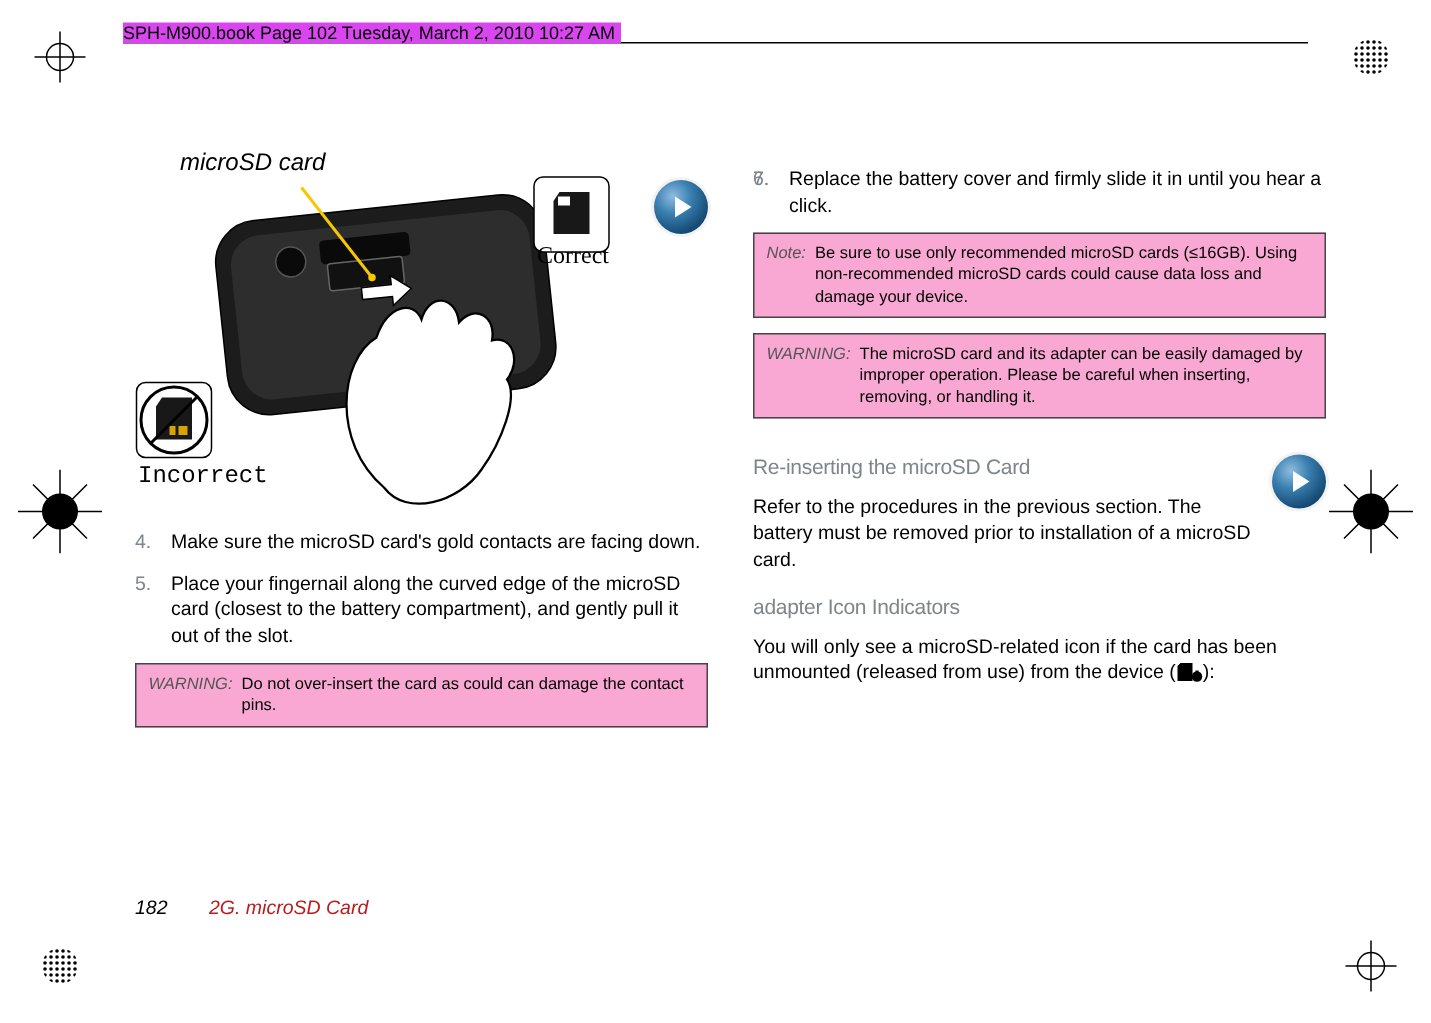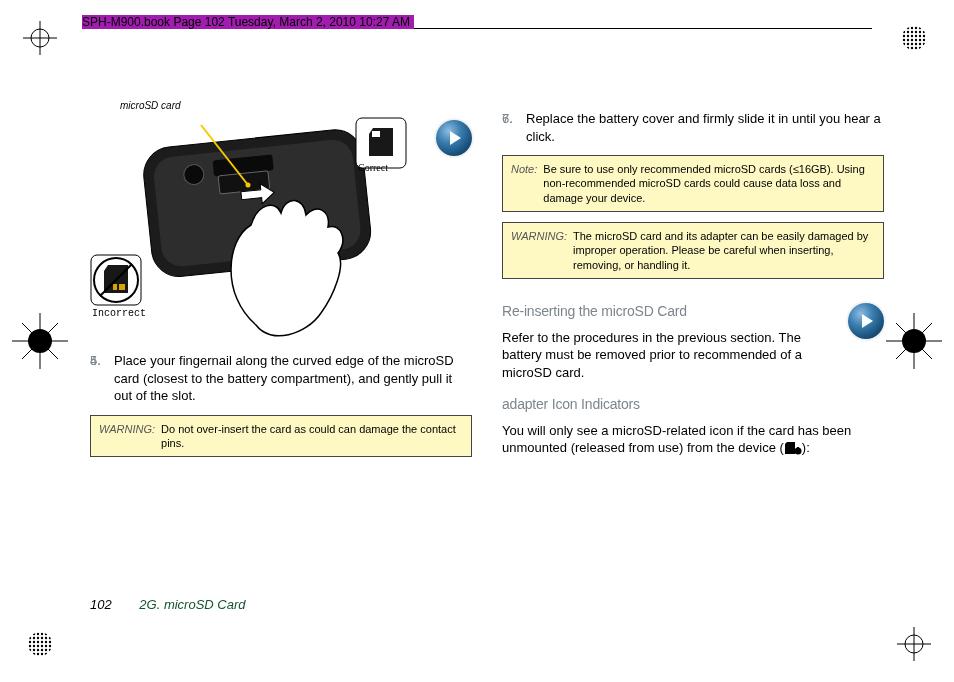--- a/index.html
+++ b/index.html
@@ -20,21 +20,21 @@
     top: 28px;
     left: 82px;
     right: 82px;
     border-top: 0.5px solid #000;
     font-size: 12px;
     color: #000;
   }
   .top-header .txt {
     display: inline-block;
     transform: translateY(-14px);
-    background: #a21caf;
+    background: #d946ef;
     padding: 0 4px 0 0;
   }
   .page {
     position: absolute;
     top: 100px;
     left: 90px;
     right: 70px;
     bottom: 60px;
     display: flex;
     gap: 30px;
@@ -45,41 +45,41 @@
   ol.steps li { position: relative; padding-left: 24px; margin-bottom: 10px; }
   ol.steps li .num {
     color: #7d868c;
     position: absolute;
     left: 0;
     top: 0;
     font-size: 13px;
   }
   .callout {
     border: 1px solid #444;
-    background: #fef9c3;
+    background: #f9a8d4;
     font-size: 11px;
     line-height: 1.3;
     padding: 6px 8px 6px 8px;
     margin: 10px 0;
     display: flex;
     gap: 6px;
     color: #000;
   }
   .callout .label { font-style: italic; color: #555; white-space: nowrap; }
   .sec-head {
     color: #7d868c;
     font-size: 14px;
     letter-spacing: -0.2px;
     margin: 14px 0 10px 0;
   }
   .illus-wrap { position: relative; width: 100%; height: 240px; margin-bottom: 12px; }
   .illus-label {
     position: absolute;
     font-style: italic;
-    font-size: 10px;
+    font-size: 16px;
     color: #000;
   }
   .play-btn {
     width: 36px; height: 36px; border-radius: 50%;
     display: inline-flex; align-items: center; justify-content: center;
     background: radial-gradient(circle at 35% 30%, #8fbce0 0%, #3a7fb0 35%, #184f7a 70%, #0b2e46 100%);
     box-shadow: 0 0 0 2px rgba(0,0,0,0.05);
   }
   .play-btn .tri {
     width: 0; height: 0;
@@ -88,21 +88,21 @@
     border-left: 11px solid #fafeff;
     margin-left: 3px;
   }
   .footer {
     position: absolute;
     bottom: 70px;
     left: 90px;
     font-size: 13px;
   }
   .footer .pnum { font-style: italic; color: #000; margin-right: 24px; }
-  .footer .ptitle { font-style: italic; color: #14532d; margin-top: 12px; }
+  .footer .ptitle { font-style: italic; color: #b91c1c; margin-top: 12px; }
   .inline-icon { vertical-align: middle; display: inline-block; }
 </style>
 </head>
 <body>
 
 <div class="mark" style="top:18px; left:20px;">
   <svg width="40" height="40">
       <circle cx="20" cy="20" r="9" fill="none" stroke="#000" stroke-width="1"></circle>
       <line x1="20" y1="3" x2="20" y2="37" stroke="#000"></line>
       <line x1="3" y1="20" x2="37" y2="20" stroke="#000"></line>
@@ -207,20 +207,21 @@
       <div style="position:absolute; top:20px; right:0;">
         <span class="play-btn">
             <span class="tri"></span>
           </span>
       </div>
     </div>
 
     <ol class="steps">
       <li>
         <span class="num">4.</span>
+        <span>Make sure the microSD card's gold contacts are facing down.</span>
       </li>
       <li>
         <span class="num">5.</span>
         <span>Place your fingernail along the curved edge of the microSD card (closest to the battery compartment), and gently pull it out of the slot.</span>
       </li>
     </ol>
 
     <div class="callout">
       <span class="label">WARNING:</span>
       <span>Do not over-insert the card as could can damage the contact pins.</span>
@@ -244,36 +245,36 @@
     </div>
 
     <div class="callout">
       <span class="label">WARNING:</span>
       <span>The microSD card and its adapter can be easily damaged by improper operation. Please be careful when inserting, removing, or handling it.</span>
     </div>
 
     <div style="display:flex; align-items:flex-start; gap:13px;">
       <div style="flex:1;">
         <div class="sec-head">Re-inserting the microSD Card</div>
-        <p>Refer to the procedures in the previous section. The battery must be removed prior to recommended of a microSD card.</p>
+        <p>Refer to the procedures in the previous section. The battery must be removed prior to installation of a microSD card.</p>
       </div>
       <div style="margin-top:14px;">
         <span class="play-btn">
             <span class="tri"></span>
           </span>
       </div>
     </div>
 
     <div class="sec-head">adapter Icon Indicators</div>
     <p>
       <span>You will only see a microSD-related icon if the card has been unmounted (released from use) from the device (</span><span class="inline-icon"><svg width="18" height="14" style="vertical-align:-2px;">
             <path d="M1 3 L3 1 L11 1 L11 13 L1 13 Z" fill="#000"></path>
             <circle cx="14" cy="10" r="3.5" fill="#000"></circle>
             <rect x="13" y="6" width="2" height="2" fill="#000"></rect>
           </svg></span><span>):</span>
     </p>
   </div>
 </div>
 
 <div class="footer">
-  <span class="pnum">102</span>
+  <span class="pnum">182</span>
   <span class="ptitle">2G. microSD Card</span>
 </div>
 
 </body></html>

